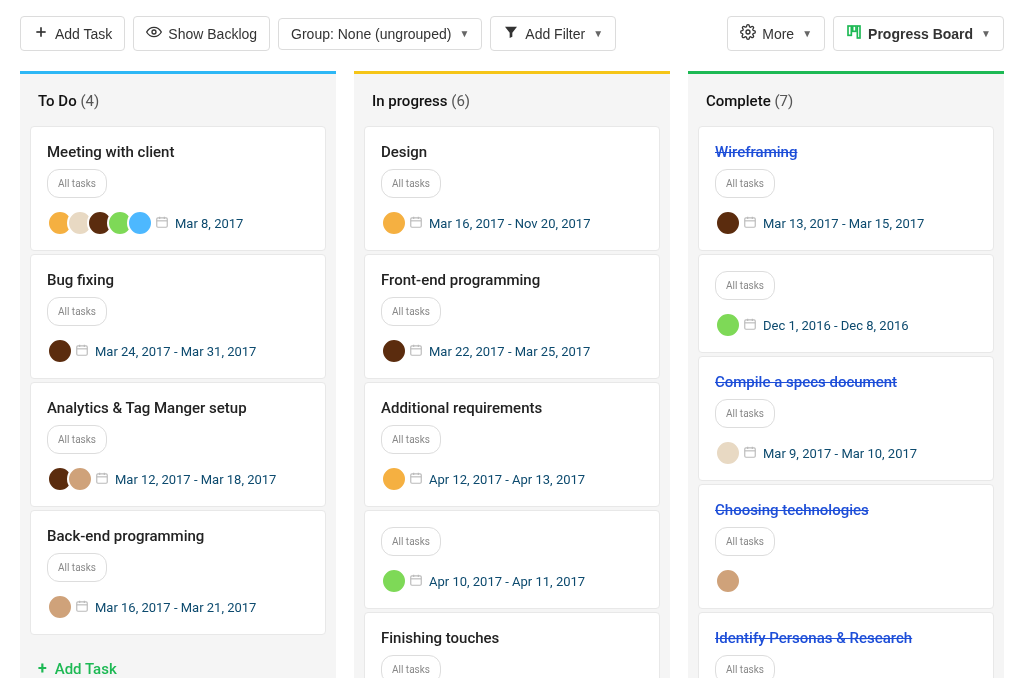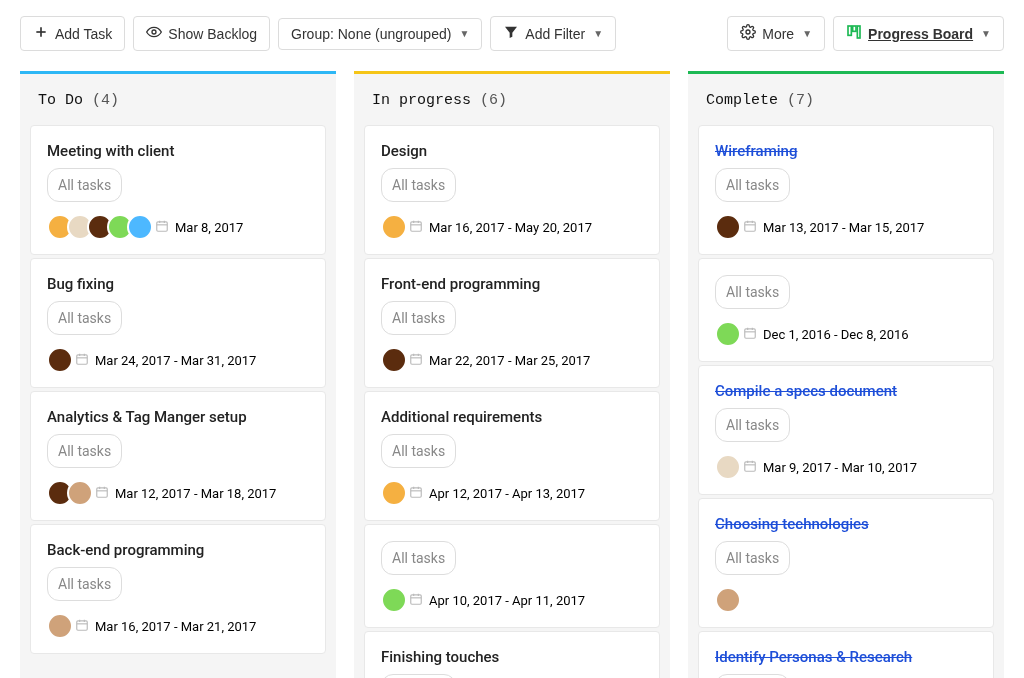--- a/index.html
+++ b/index.html
@@ -3,35 +3,35 @@
 <meta charset="utf-8">
 <style>
 * { box-sizing: border-box; margin: 0; padding: 0; }
 body { font-family: -apple-system, BlinkMacSystemFont, "Segoe UI", Roboto, Helvetica, Arial, sans-serif; background: #fff; font-size: 14px; color: #333; }
 .toolbar { display: flex; gap: 8px; padding: 16px 20px 20px 20px; align-items: center; }
 .toolbar .spacer { flex: 1; }
 .btn { display: inline-flex; align-items: center; gap: 6px; border: 1px solid #dcdcdc; background: #fff; border-radius: 4px; padding: 7px 12px; font-size: 14px; color: #333; cursor: pointer; font-weight: 500; }
 .btn .caret { font-size: 10px; color: #666; margin-left: 2px; }
 .btn svg { width: 16px; height: 16px; }
 .progress-btn svg { stroke: #1db954; }
-.progress-btn span.lbl { font-weight: 600; text-decoration: underline; }
+.progress-btn span.lbl { font-weight: 600; }
 .board { display: flex; gap: 18px; padding: 0 20px 20px 20px; align-items: flex-start; }
 .column { flex: 1; min-width: 0; background: #f5f5f5; border-radius: 2px; }
 .col-bar { height: 3px; }
-.col-header { padding: 18px 18px 16px 18px; font-size: 15px; color: #111; font-weight: 500; font-family: Liberation Mono, monospace; }
+.col-header { padding: 18px 18px 16px 18px; font-size: 15px; color: #111; font-weight: 500; }
 .col-header .count { color: #555; font-weight: 400; }
 .cards { padding: 0 10px 10px 10px; display: flex; flex-direction: column; gap: 3px; }
 .card { background: #fff; border: 1px solid #e8e8e8; border-radius: 4px; padding: 16px 16px 14px 16px; cursor: pointer; }
 .card .title { font-size: 15px; font-weight: 500; color: #222; margin-bottom: 8px; }
 .card.done .title { text-decoration: line-through; color: #1d4ed8; }
-.tag { display: inline-block; border: 1px solid #ddd; border-radius: 12px; font-size: 14px; color: #888; padding: 8px 10px; margin-bottom: 12px; }
+.tag { display: inline-block; border: 1px solid #ddd; border-radius: 12px; font-size: 10px; color: #888; padding: 8px 10px; margin-bottom: 12px; }
 .meta { display: flex; align-items: center; gap: 8px; }
 .avatars { display: flex; }
 .avatar { width: 26px; height: 26px; border-radius: 50%; border: 2px solid #fff; margin-right: -6px; display: flex; align-items: center; justify-content: center; font-size: 12px; color: #fff; font-weight: 600; }
-.date { font-size: 13px; color: #000000; display: inline-flex; align-items: center; gap: 6px; }
+.date { font-size: 13px; color: #0c4a6e; display: inline-flex; align-items: center; gap: 6px; }
 .date svg { width: 14px; height: 14px; stroke: #bbb; }
 .add-task-link { display: inline-flex; align-items: center; gap: 8px; color: #1db954; font-weight: 500; padding: 14px 18px; cursor: pointer; font-size: 15px; }
 .add-task-link .plus { font-weight: 700; font-size: 16px; }
 </style>
 </head>
 <body>
 
 <div class="toolbar">
   <button class="btn">
     <span><svg viewBox="0 0 24 24" fill="none" stroke="#333" stroke-width="2.5">
@@ -153,21 +153,21 @@
             <div class="avatars">
               <div class="avatar" style="background: rgb(245, 176, 65);"></div>
             </div>
             <div class="date">
               <span><svg viewBox="0 0 24 24" fill="none" stroke-width="2">
                   <rect x="3" y="5" width="18" height="16" rx="2"></rect>
                   <line x1="3" y1="10" x2="21" y2="10"></line>
                   <line x1="8" y1="3" x2="8" y2="7"></line>
                   <line x1="16" y1="3" x2="16" y2="7"></line>
                 </svg></span>
-              <span>Mar 16, 2017 - May 20, 2017</span>
+              <span>Mar 16, 2017 - Nov 20, 2017</span>
             </div>
           </div></div>
         <div class="card"><div class="title">Front-end programming</div><div class="tag">All tasks</div><div class="meta">
             <div class="avatars">
               <div class="avatar" style="background: rgb(91, 44, 14);"></div>
             </div>
             <div class="date">
               <span><svg viewBox="0 0 24 24" fill="none" stroke-width="2">
                   <rect x="3" y="5" width="18" height="16" rx="2"></rect>
                   <line x1="3" y1="10" x2="21" y2="10"></line>

